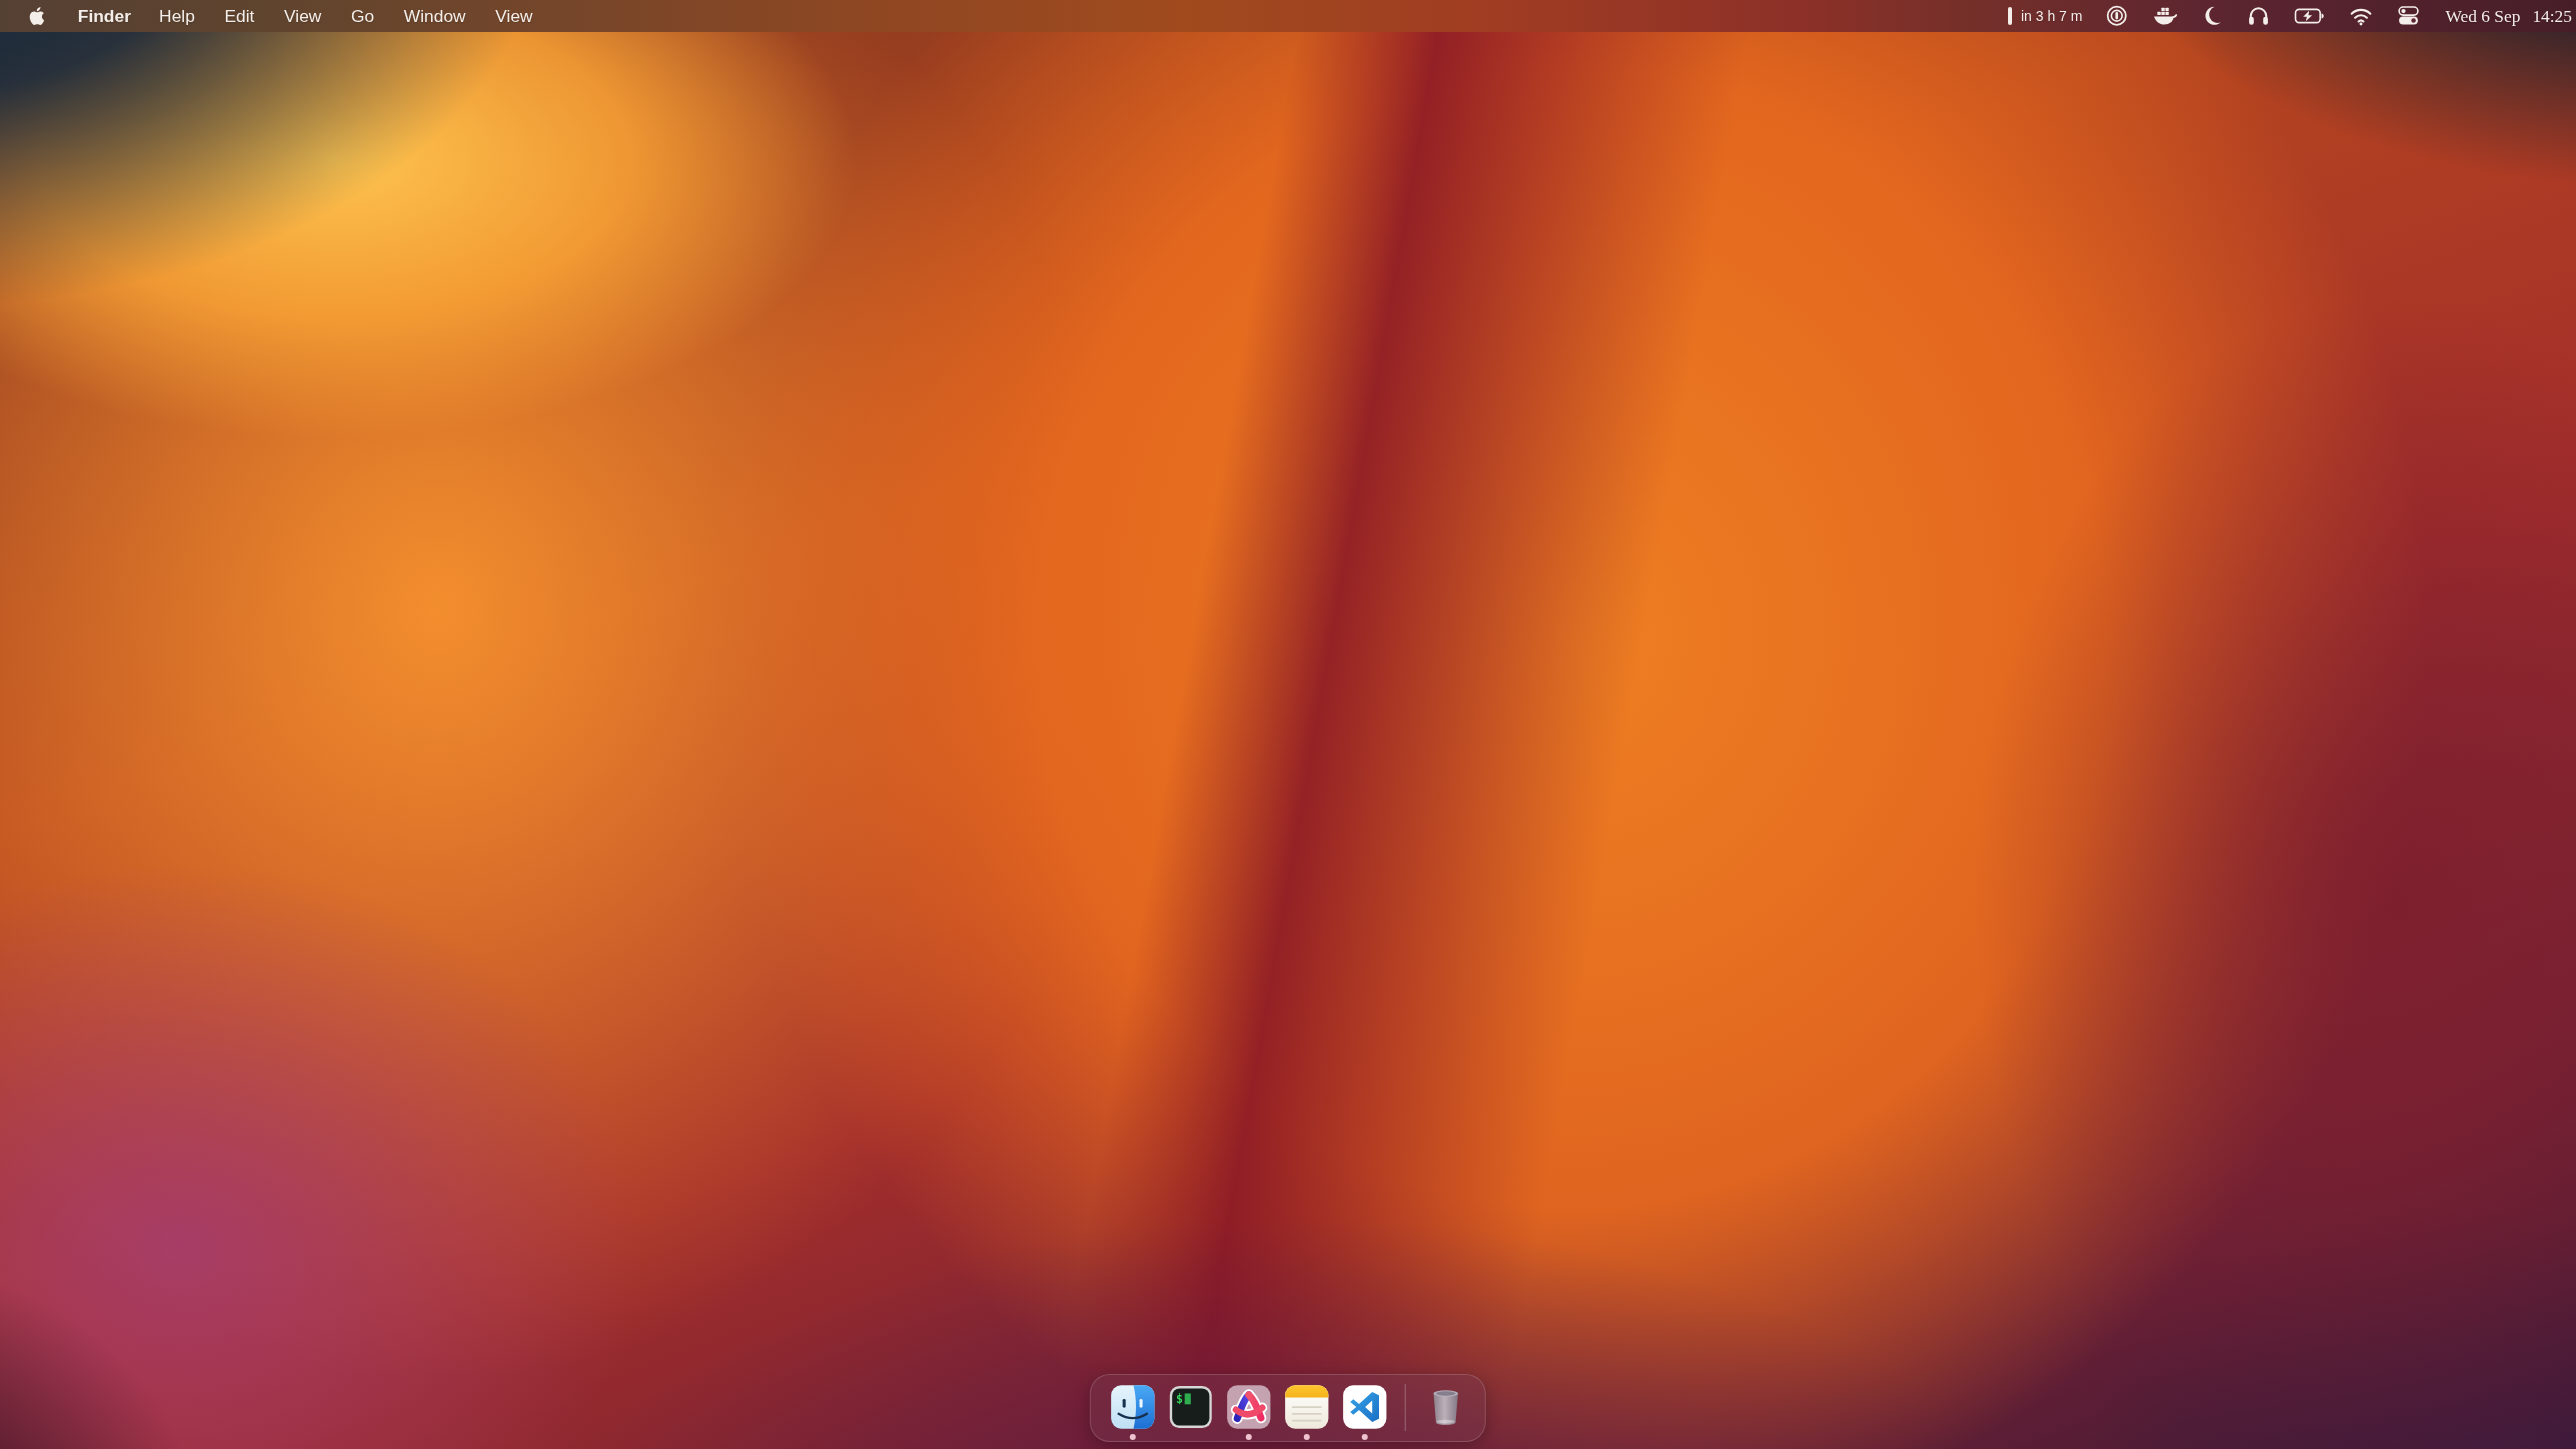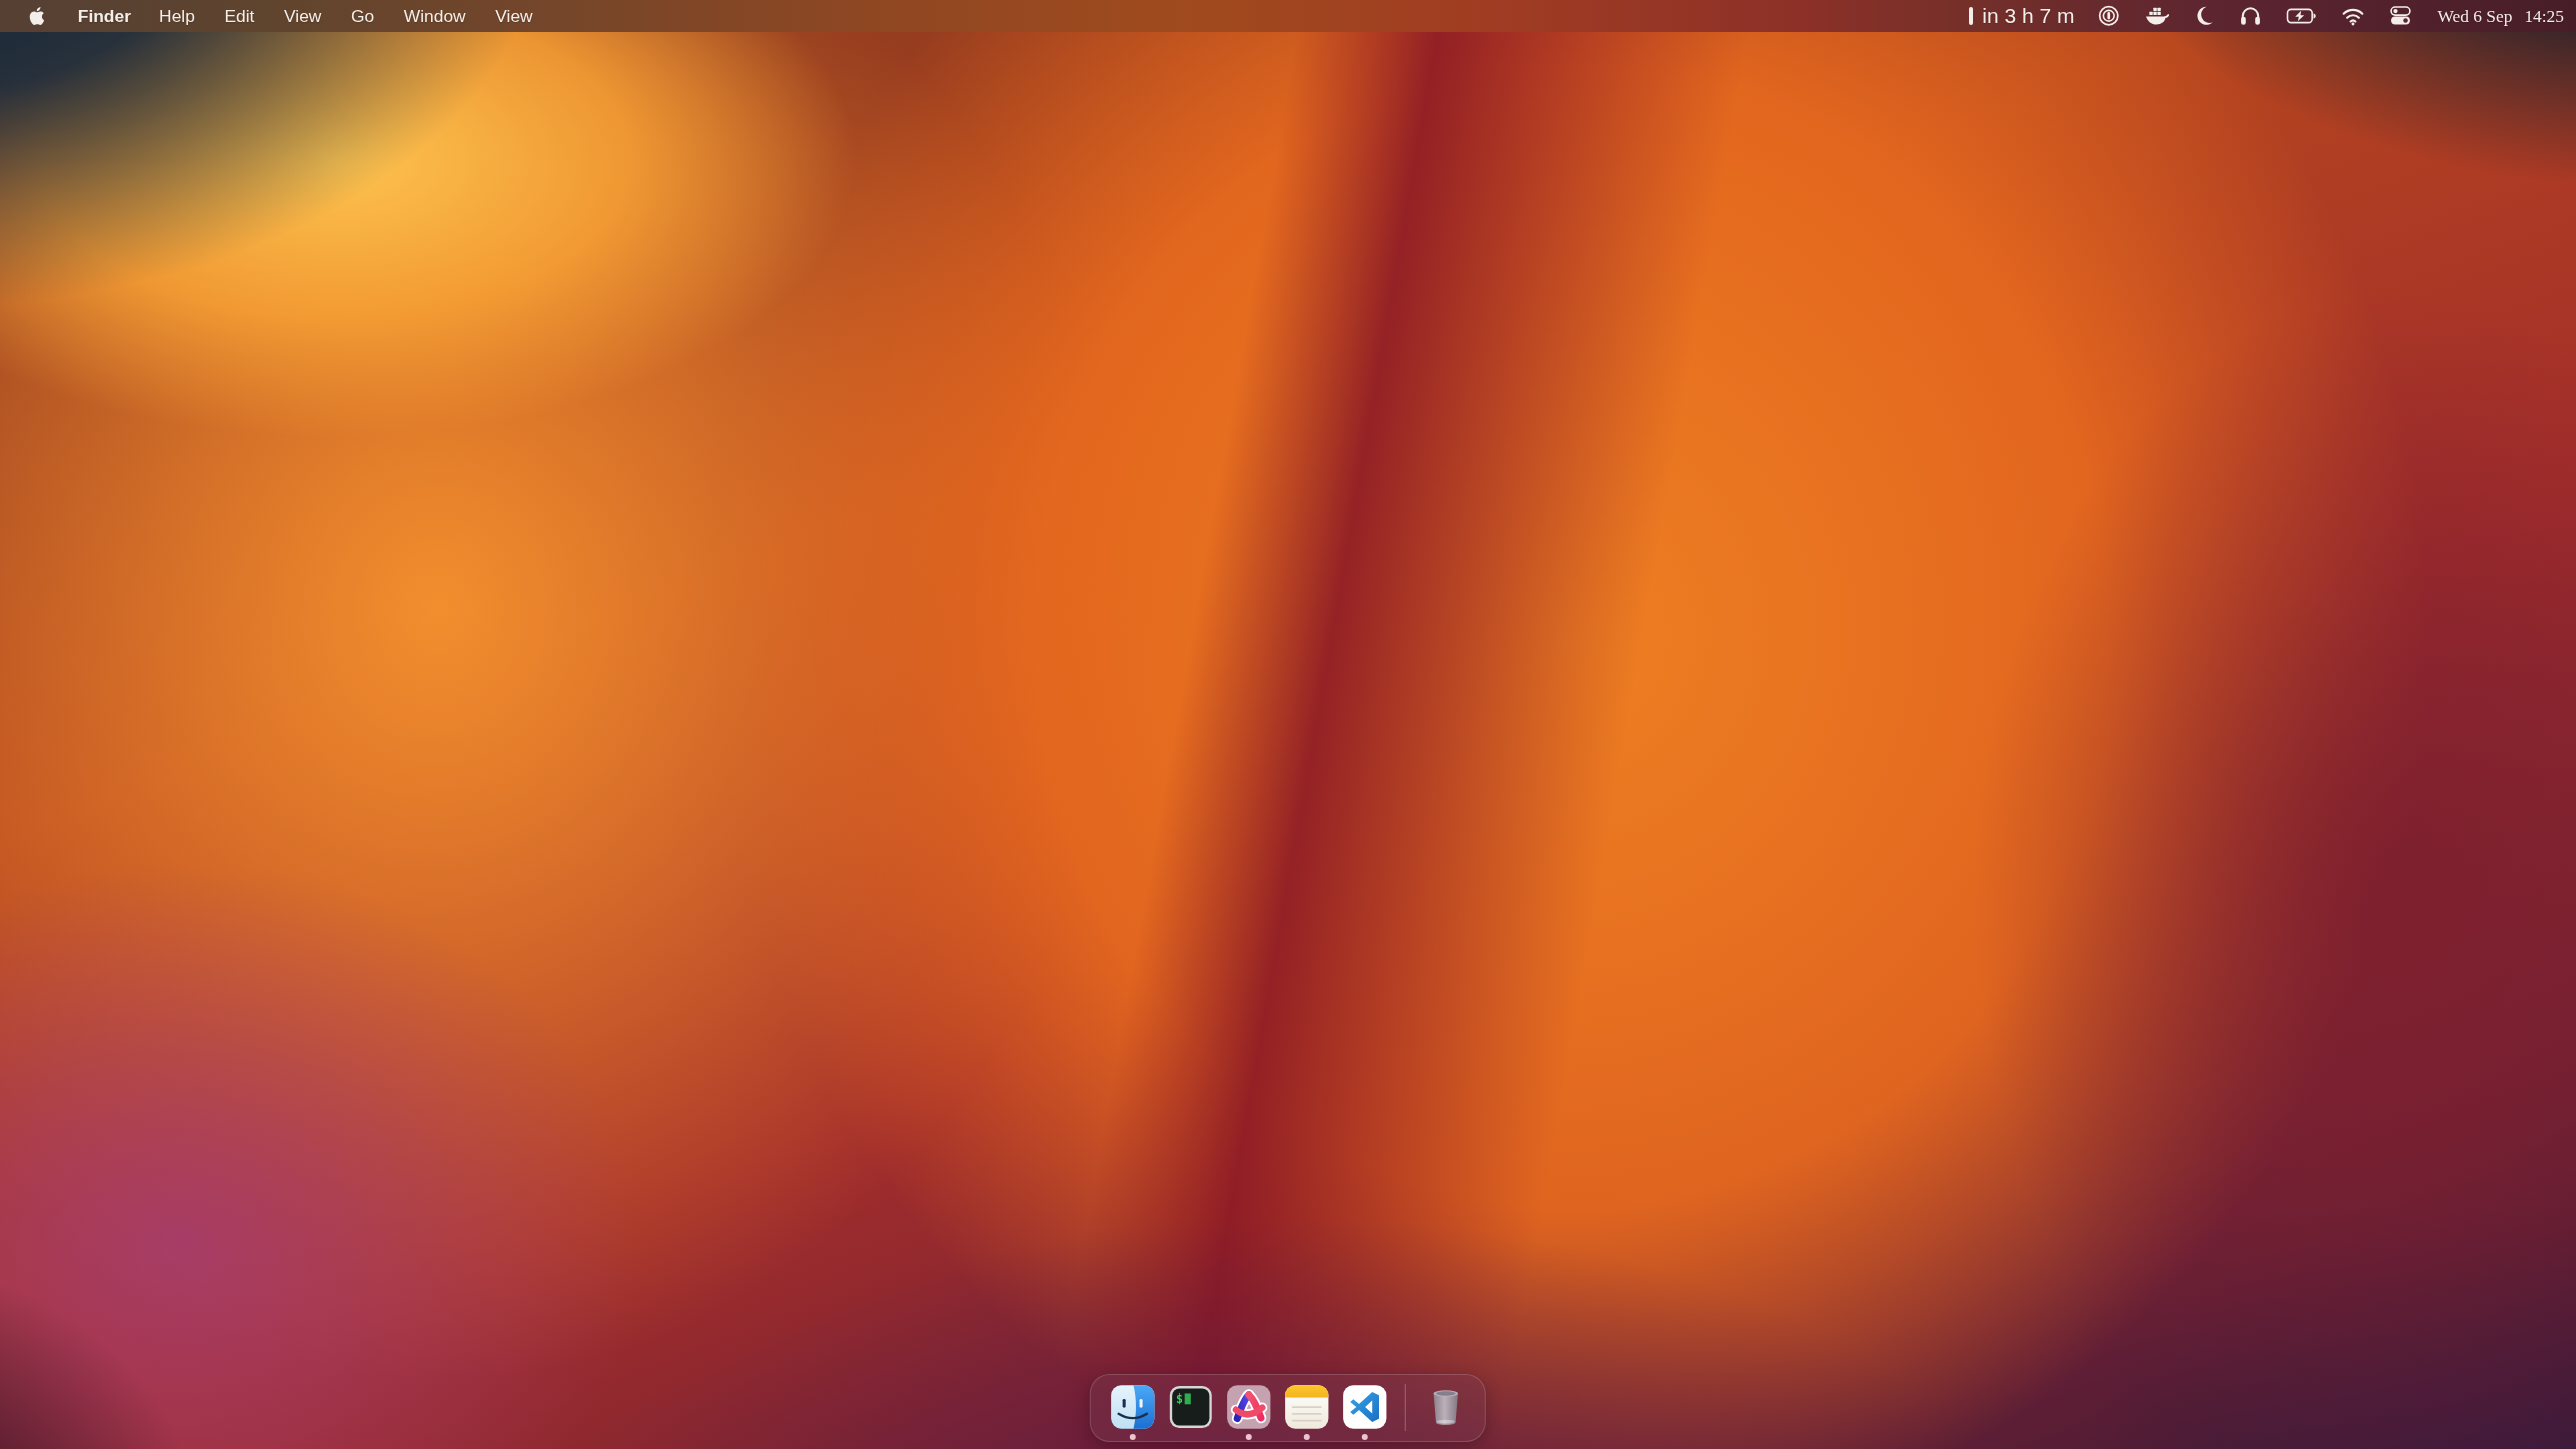--- a/index.html
+++ b/index.html
@@ -38,37 +38,37 @@
       
       radial-gradient(ellipse 939px 1073px at 17% 42%, rgba(243,142,46,1) 0%, rgba(243,142,46,0) 72%),
       
       linear-gradient(160deg, #7e3620 0%, #b5451f 35%, #a32d2b 60%, #6c2036 85%, #3f1a33 100%);
   }
 
   
   .menubar {
     position: absolute; top: 0; left: 0; right: 0; height: 32px;
     display: flex; align-items: center;
-    padding: 0 12px 0 27px;
+    padding: 0 4px 0 27px;
     color: #f4eeea;
     font-size: 17.4px;
     background: linear-gradient(90deg,
       #554034 0%, #5f442e 10%, #76462a 22%, #8f4722 34%,
       #a04a1e 46%, #a03c22 58%, #8c3028 70%, #763029 76%,
       #5c2530 86%, #471e28 100%);
     text-shadow: 0 0.7px 1.3px rgba(0,0,0,0.18);
   }
   .menubar-left { display: flex; align-items: center; }
   .apple-logo { display: flex; align-items: center; margin-right: 20px; }
   .menu-item { padding: 0 14.8px; cursor: default; white-space: nowrap; }
   .menu-item.app-name { font-weight: 700; padding: 0 13.4px; }
   .menubar-right { margin-left: auto; display: flex; align-items: center; gap: 0; }
   .status-item { display: flex; align-items: center; margin-left: 24px; }
   .timer-bar { width: 3.4px; height: 18px; border-radius: 2px; background: #f4eeea; margin-right: 9.4px; }
-  .timer-text { font-size: 21px; }
+  .timer-text { font-size: 14px; }
   .clock { margin-left: 25.5px; display: flex; align-items: center; white-space: nowrap; font-family: Liberation Serif, serif; }
   .clock .date { margin-right: 12px; }
   .status-icon svg { display: block; }
 
   
   .dock {
     position: absolute; bottom: 6.7px; left: 50%; transform: translateX(-50%);
     height: 68px;
     display: flex; align-items: flex-start;
     padding: 8.7px 13.4px 0 13.4px;

